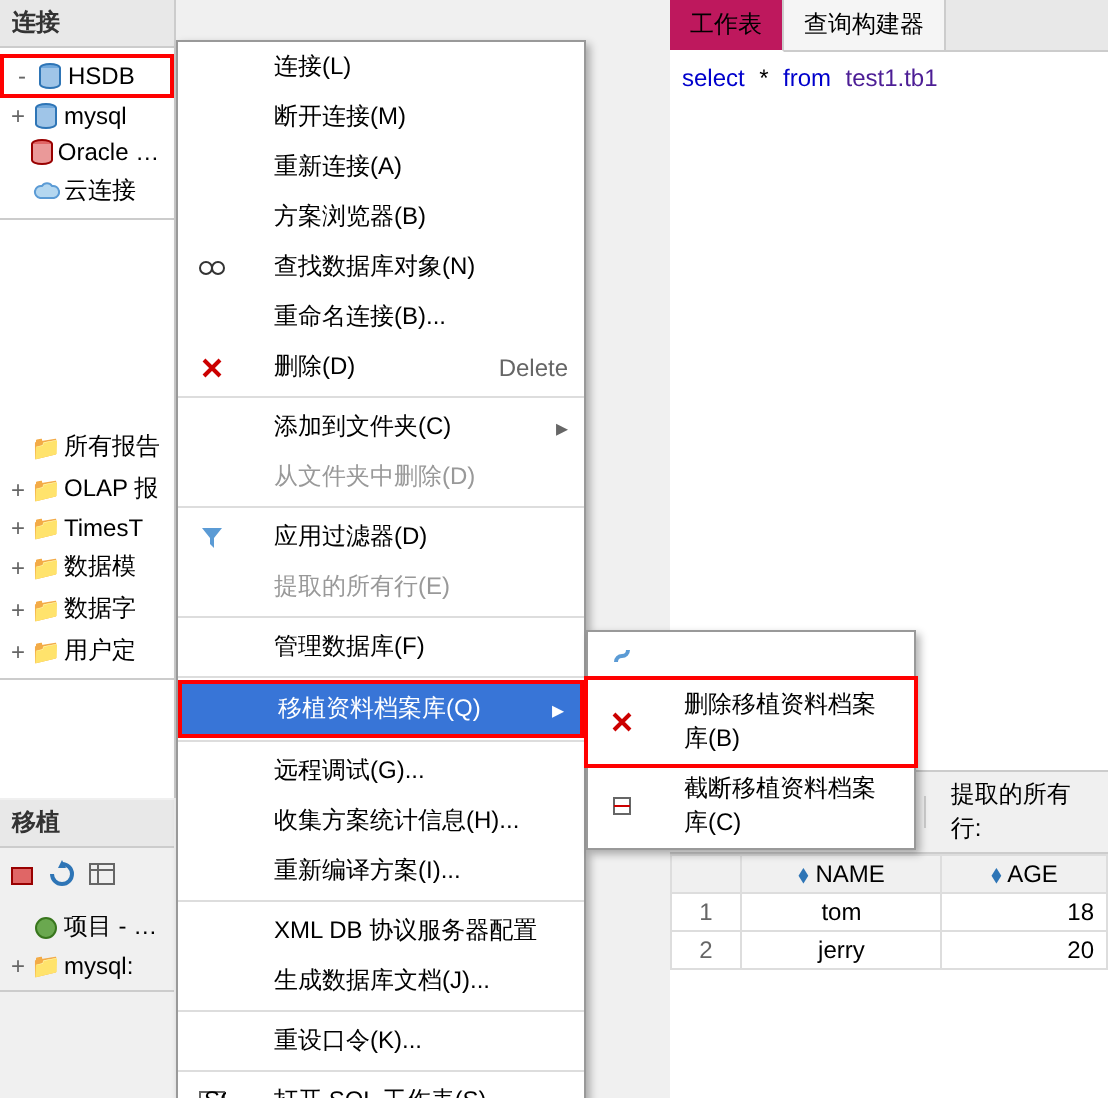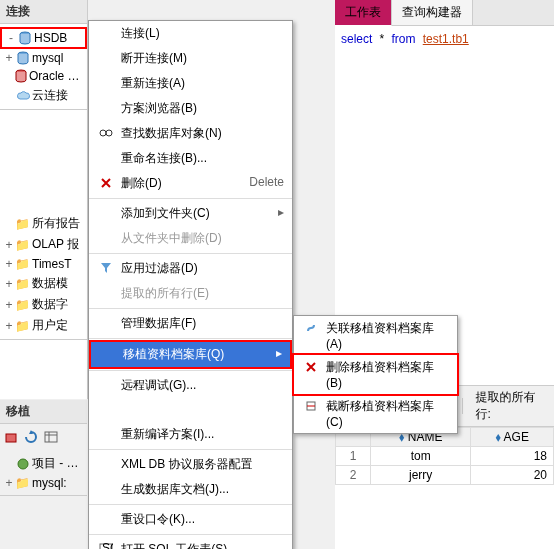--- a/index.html
+++ b/index.html
@@ -11,41 +11,41 @@
 .tree { padding: 3px 0; }
 .tree-item { display: flex; align-items: center; padding: 2px 4px; cursor: pointer; white-space: nowrap; overflow: hidden; }
 .tree-toggle { width: 10px; display: inline-block; text-align: center; color: #666; }
 .tree-icon { width: 14px; height: 14px; margin: 0 2px; display: inline-flex; align-items: center; justify-content: center; }
 .tree-label { overflow: hidden; text-overflow: ellipsis; }
 
 .db-icon svg { width: 12px; height: 14px; }
 .highlight-red { border: 2px solid red; }
 
 .context-menu { position: absolute; left: 88px; top: 20px; width: 205px; background: #fff; border: 1px solid #999; box-shadow: 2px 2px 4px rgba(0,0,0,0.3); z-index: 100; }
-.menu-item { display: flex; align-items: flex-start; padding: 4px 8px; cursor: pointer; position: relative; }
+.menu-item { display: flex; align-items: center; padding: 4px 8px; cursor: pointer; position: relative; gap: 16px; }
 .menu-item.disabled { color: #999; cursor: default; }
 .menu-item.selected { background: #3875d7; color: #fff; }
 .menu-icon { width: 18px; height: 16px; margin-right: 6px; display: inline-flex; align-items: center; justify-content: center; }
 .menu-label { flex: 1; }
 .menu-shortcut { color: #666; margin-left: 10px; }
 .menu-arrow { margin-left: auto; color: #666; }
 .menu-item.selected .menu-arrow { color: #fff; }
 .menu-sep { height: 1px; background: #ddd; margin: 2px 0; }
 
 .submenu { position: absolute; left: 293px; top: 315px; width: 165px; background: #fff; border: 1px solid #999; box-shadow: 2px 2px 4px rgba(0,0,0,0.3); z-index: 101; }
 .submenu .red-box { position: absolute; inset: -2px; border: 2px solid red; pointer-events: none; }
 
 .right-panel { position: absolute; left: 335px; top: 0; width: 219px; height: 549px; background: #fff; }
 .tabs { display: flex; background: #e8e8e8; border-bottom: 1px solid #ccc; }
 .tab { padding: 4px 10px; border-right: 1px solid #ccc; cursor: pointer; background: #f5f5f5; }
 .tab.active { background: #be185d; border-bottom: 1px solid #fff; margin-bottom: -1px; }
 .sql-editor { padding: 6px; font-family: Consolas, monospace; font-size: 12px; background: #fff; height: 360px; border-bottom: 1px solid #ccc; }
 .sql-kw { color: #0000cc; }
 .sql-op { color: #000; }
-.sql-id { color: #c2410c; text-decoration: underline; }
+.sql-id { color: #4c1d95; }
 
 .toolbar-row { display: flex; align-items: center; padding: 3px 6px; background: #f0f0f0; border-bottom: 1px solid #ccc; gap: 4px; }
 .tb-icon { width: 18px; height: 18px; display: inline-flex; align-items: center; justify-content: center; cursor: pointer; }
 .tb-text { margin-left: 4px; }
 
 .data-table { width: 100%; border-collapse: collapse; }
 .data-table th, .data-table td { border: 1px solid #ddd; padding: 2px 6px; text-align: center; font-size: 12px; }
 .data-table th { background: #f0f0f0; font-weight: normal; }
 .data-table td.num { text-align: right; }
 .row-num { color: #666; text-align: right; padding-right: 4px; }
@@ -254,20 +254,21 @@
         <span class="menu-arrow">▸</span>
       </div>
     </div>
     <div class="menu-sep"></div>
     <div class="menu-item">
       <span class="menu-icon"></span>
       <span class="menu-label">远程调试(G)...</span>
     </div>
     <div class="menu-item">
       <span class="menu-icon"></span>
+      <span class="menu-label">收集方案统计信息(H)...</span>
     </div>
     <div class="menu-item">
       <span class="menu-icon"></span>
       <span class="menu-label">重新编译方案(I)...</span>
     </div>
     <div class="menu-sep"></div>
     <div class="menu-item">
       <span class="menu-icon"></span>
       <span class="menu-label">XML DB 协议服务器配置</span>
     </div>
@@ -292,21 +293,20 @@
     </div>
   </div>
 
 <div class="submenu" id="sub">
     <div class="menu-item" style="position: relative;">
       <span class="menu-icon">
         <svg width="14" height="14">
           <path d="M4 10 A3 3 0 0 1 7 7 M10 4 A3 3 0 0 1 7 7" stroke="#5b9bd5" fill="none" stroke-width="2"></path>
         </svg>
       </span>
-      <span class="menu-label">关联移植资料档案库(A)</span>
     </div>
     <div class="menu-item" style="position: relative;">
       <span class="menu-icon">
         <svg width="14" height="14">
           <path d="M3 3 L11 11 M11 3 L3 11" stroke="#c00" stroke-width="2"></path>
         </svg>
       </span>
       <span class="menu-label">删除移植资料档案库(B)</span>
       <div class="red-box"></div>
     </div>

